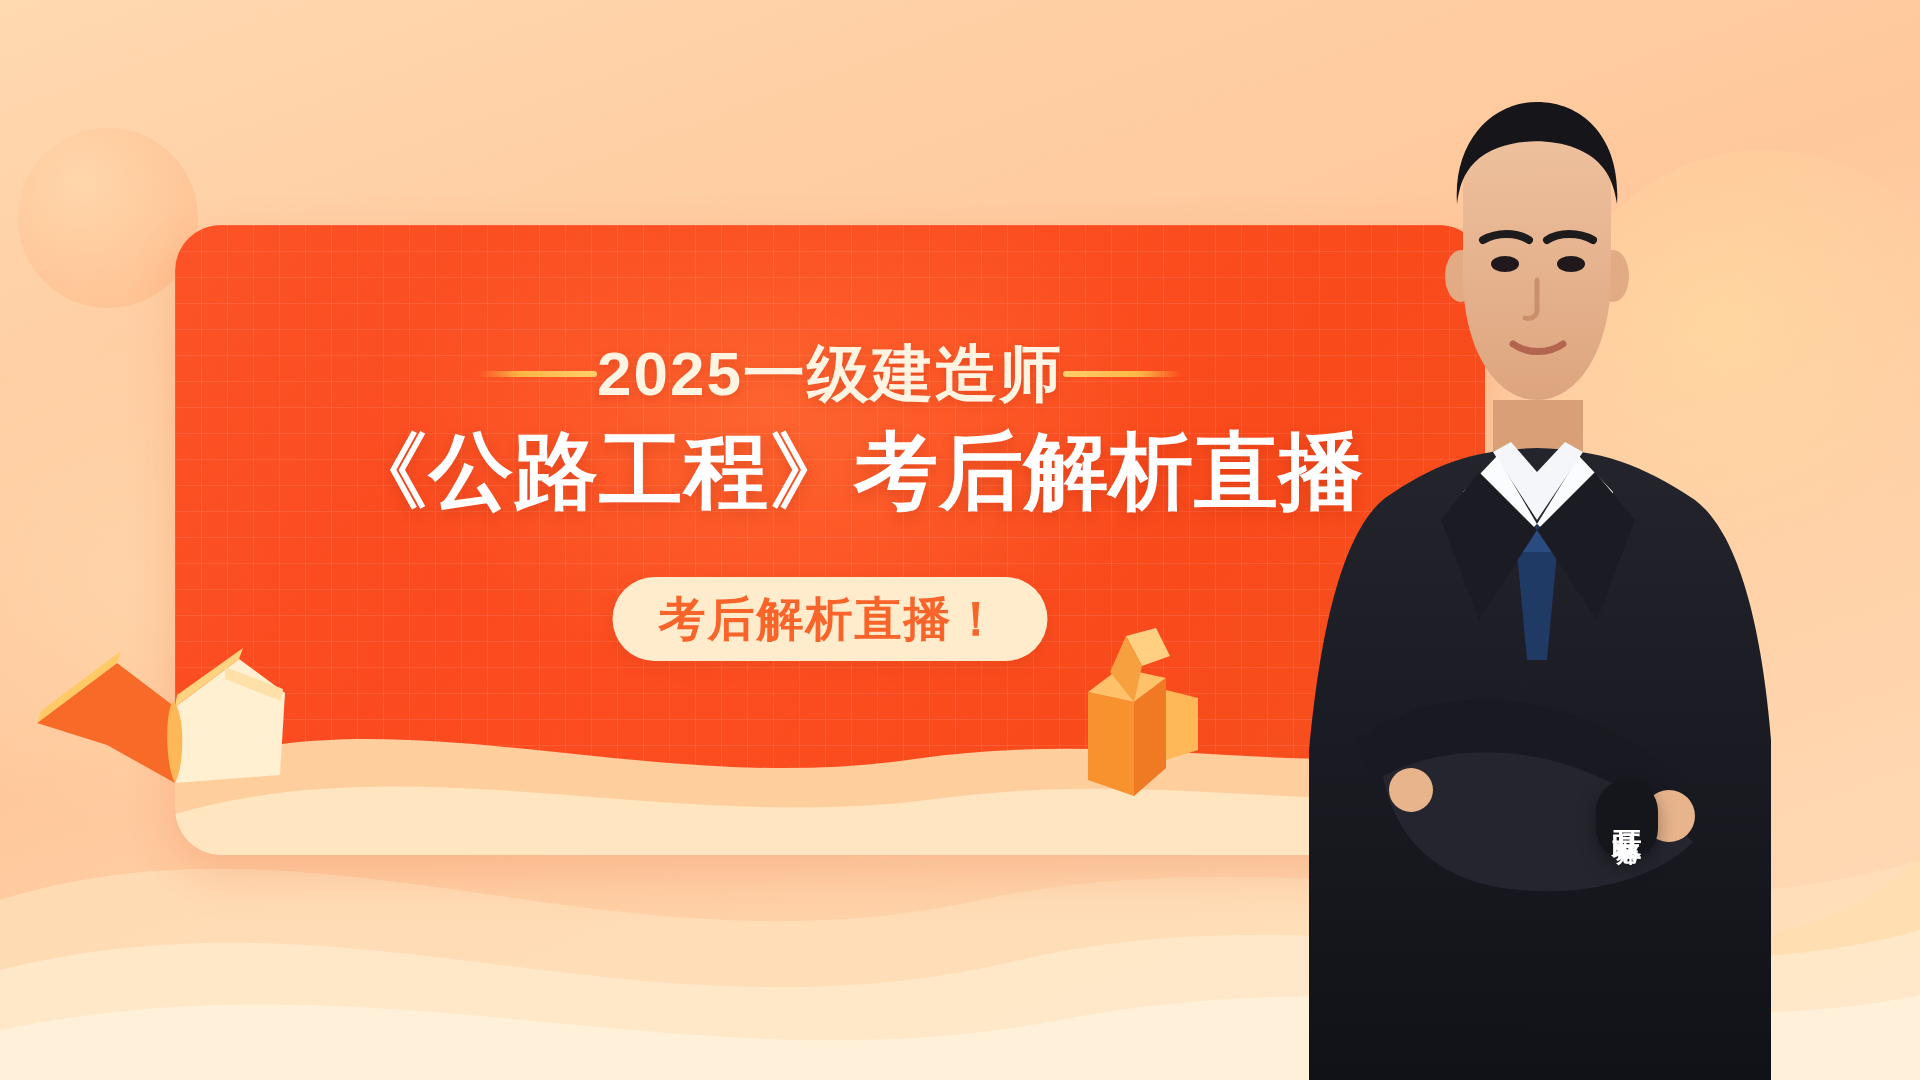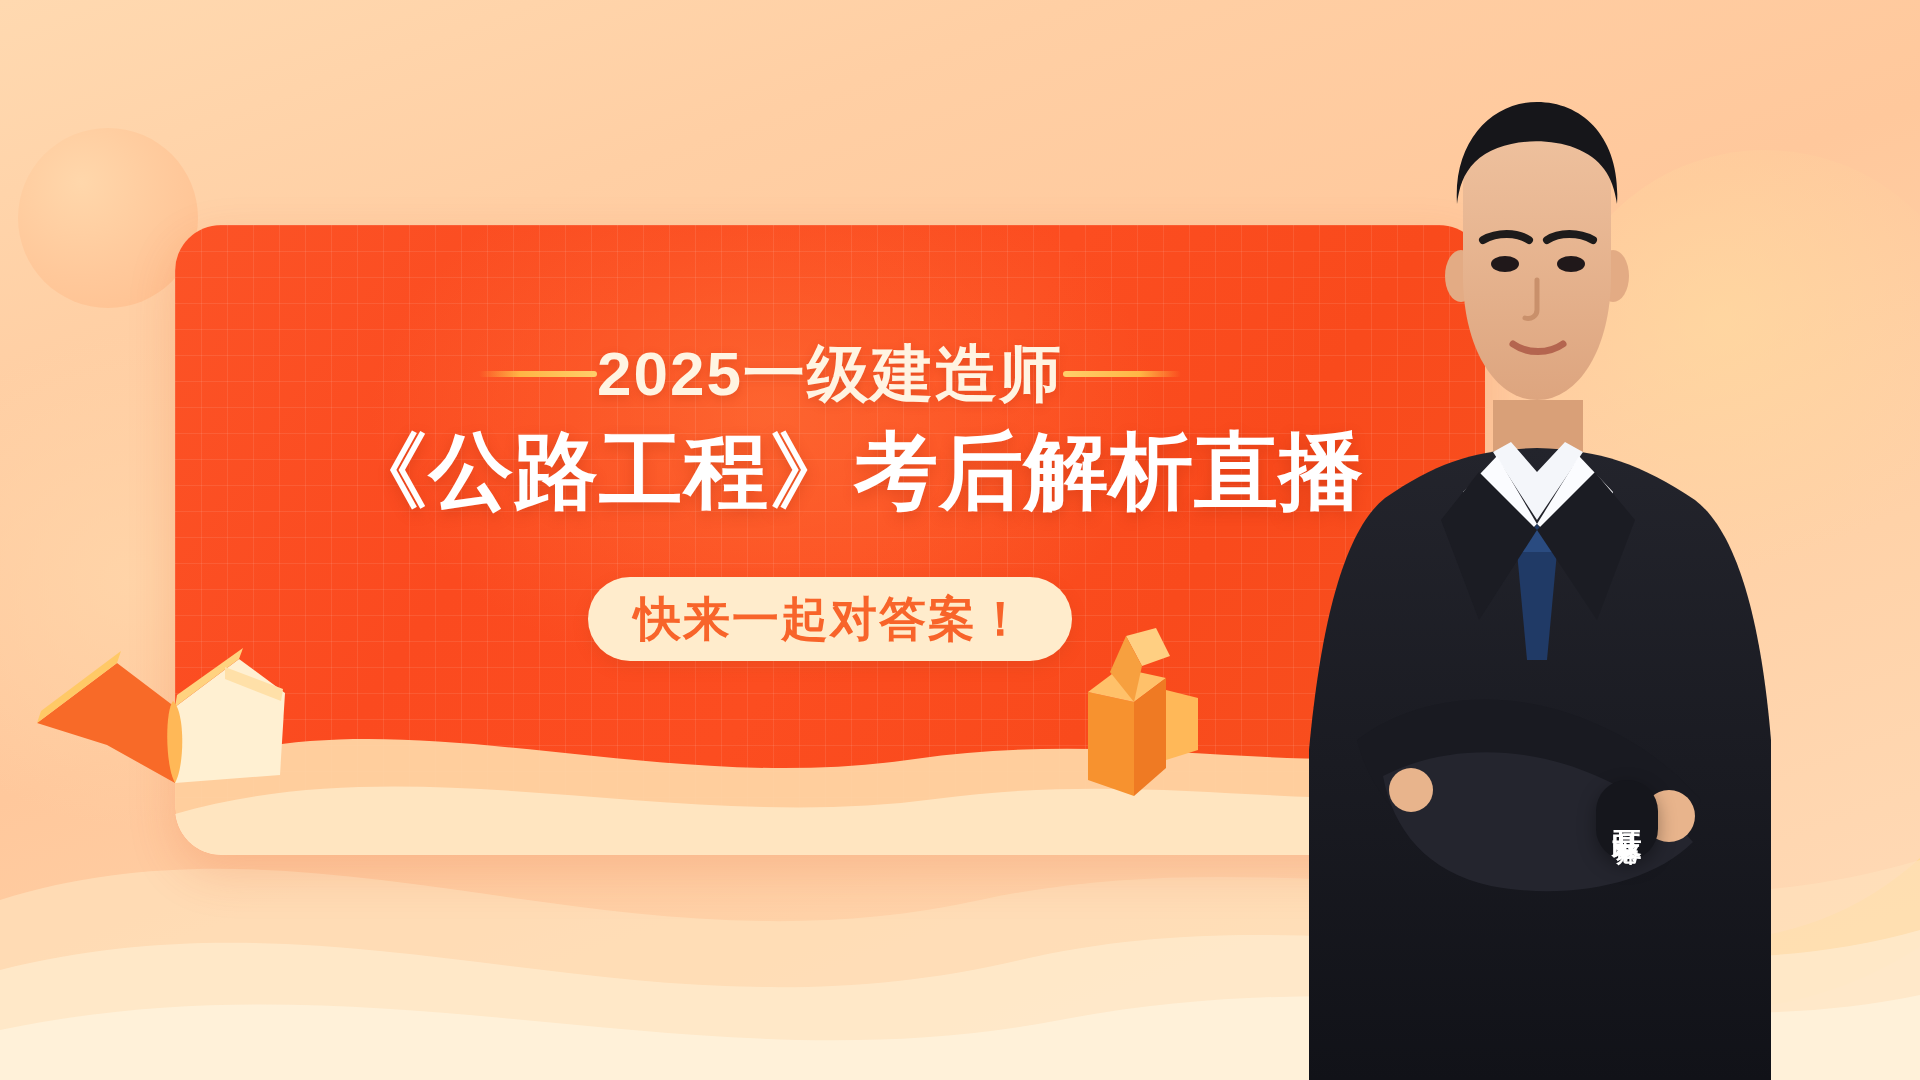--- a/index.html
+++ b/index.html
@@ -138,21 +138,21 @@
     <div class="card-grid"></div>
 
     <div class="title-row">
       <span class="rule left"></span>
       <span class="title">2025一级建造师</span>
       <span class="rule right"></span>
     </div>
 
     <div class="headline">《公路工程》考后解析直播</div>
 
-    <div class="cta">快来一起对答案！</div>
+    <div class="cta">考后解析直播！</div>
 
     <svg class="card-bottom-wave" viewBox="0 0 1310 210" preserveAspectRatio="none">
       <path d="M0,120 C220,40 470,150 740,110 C960,78 1140,135 1310,95 L1310,210 L0,210 Z" fill="#ffd9a8" opacity="0.92"></path>
       <path d="M0,165 C240,95 500,185 760,150 C980,120 1150,168 1310,140 L1310,210 L0,210 Z" fill="#ffe6c2" opacity="0.95"></path>
     </svg>
   </div>
 
   <svg class="book" viewBox="0 0 270 185">
     <path d="M12,108 L92,48 L150,92 L150,168 L82,130 Z" fill="#f86a28"></path>
     <path d="M12,108 L92,48 L96,36 L16,96 Z" fill="#ffc966"></path>

